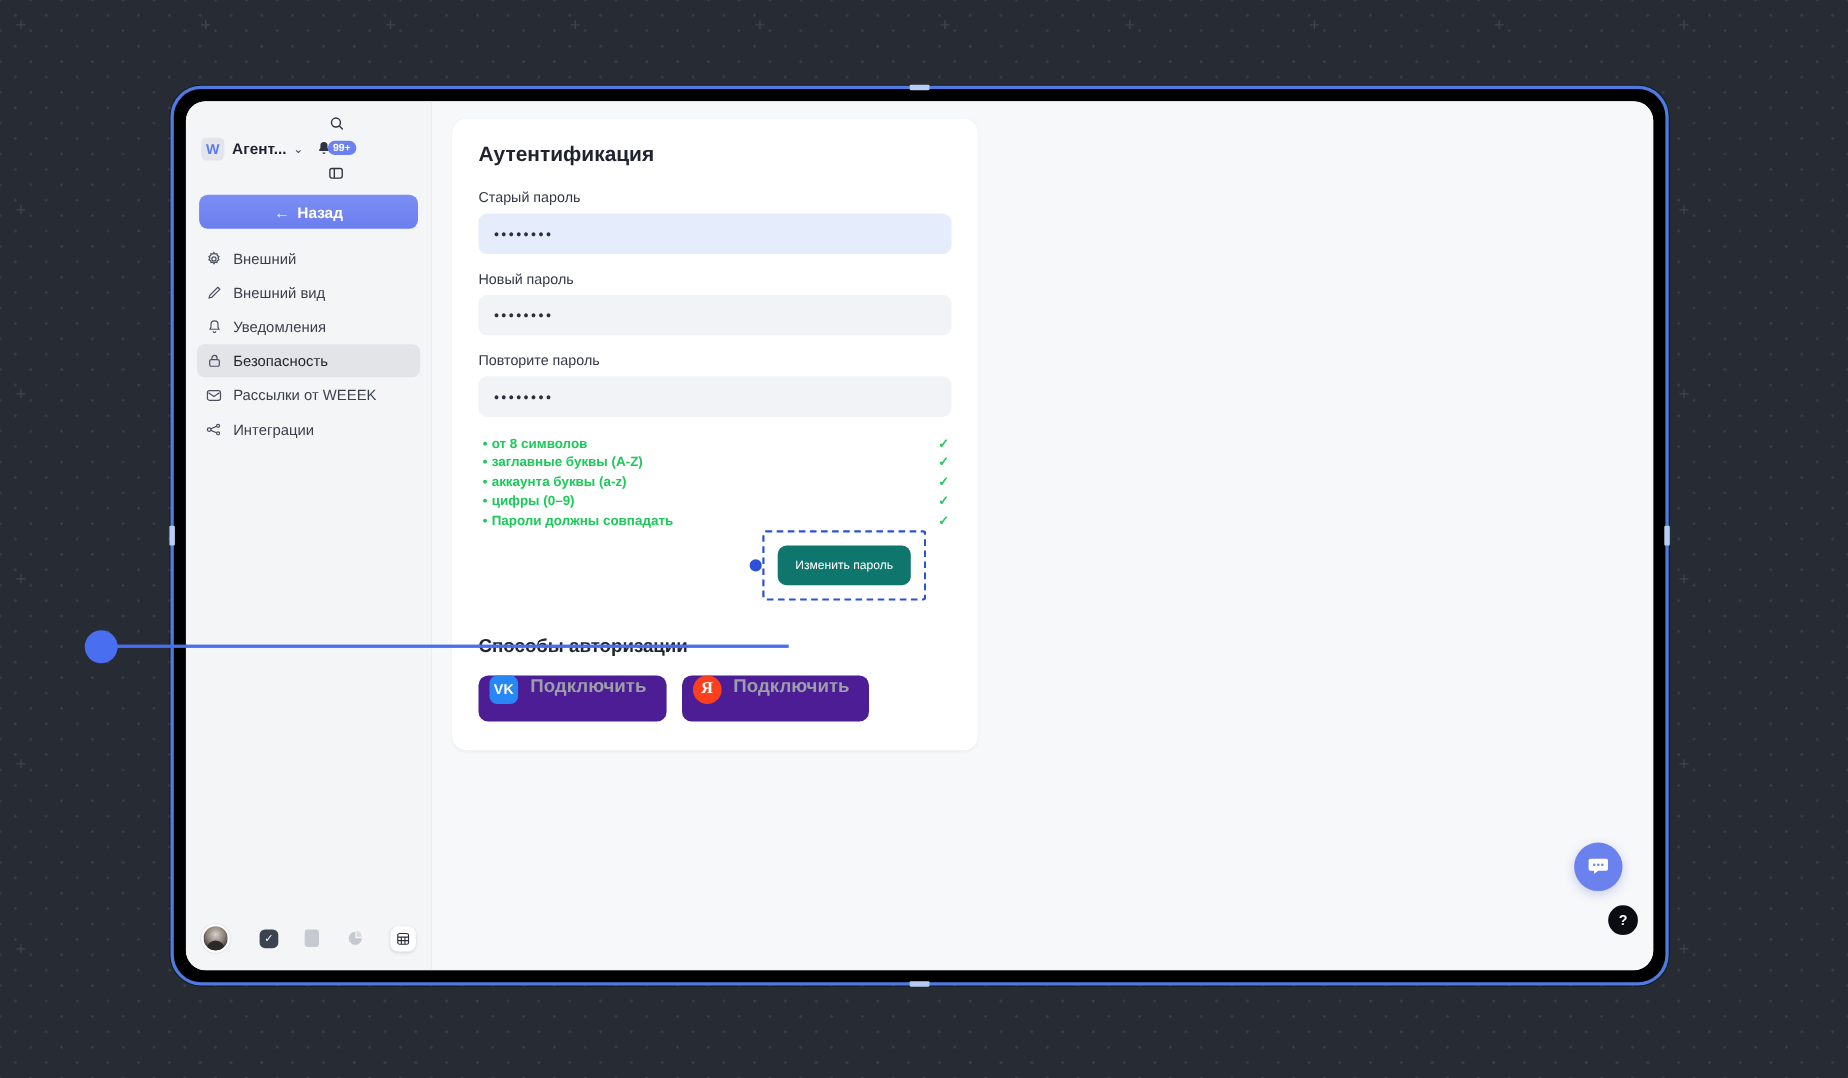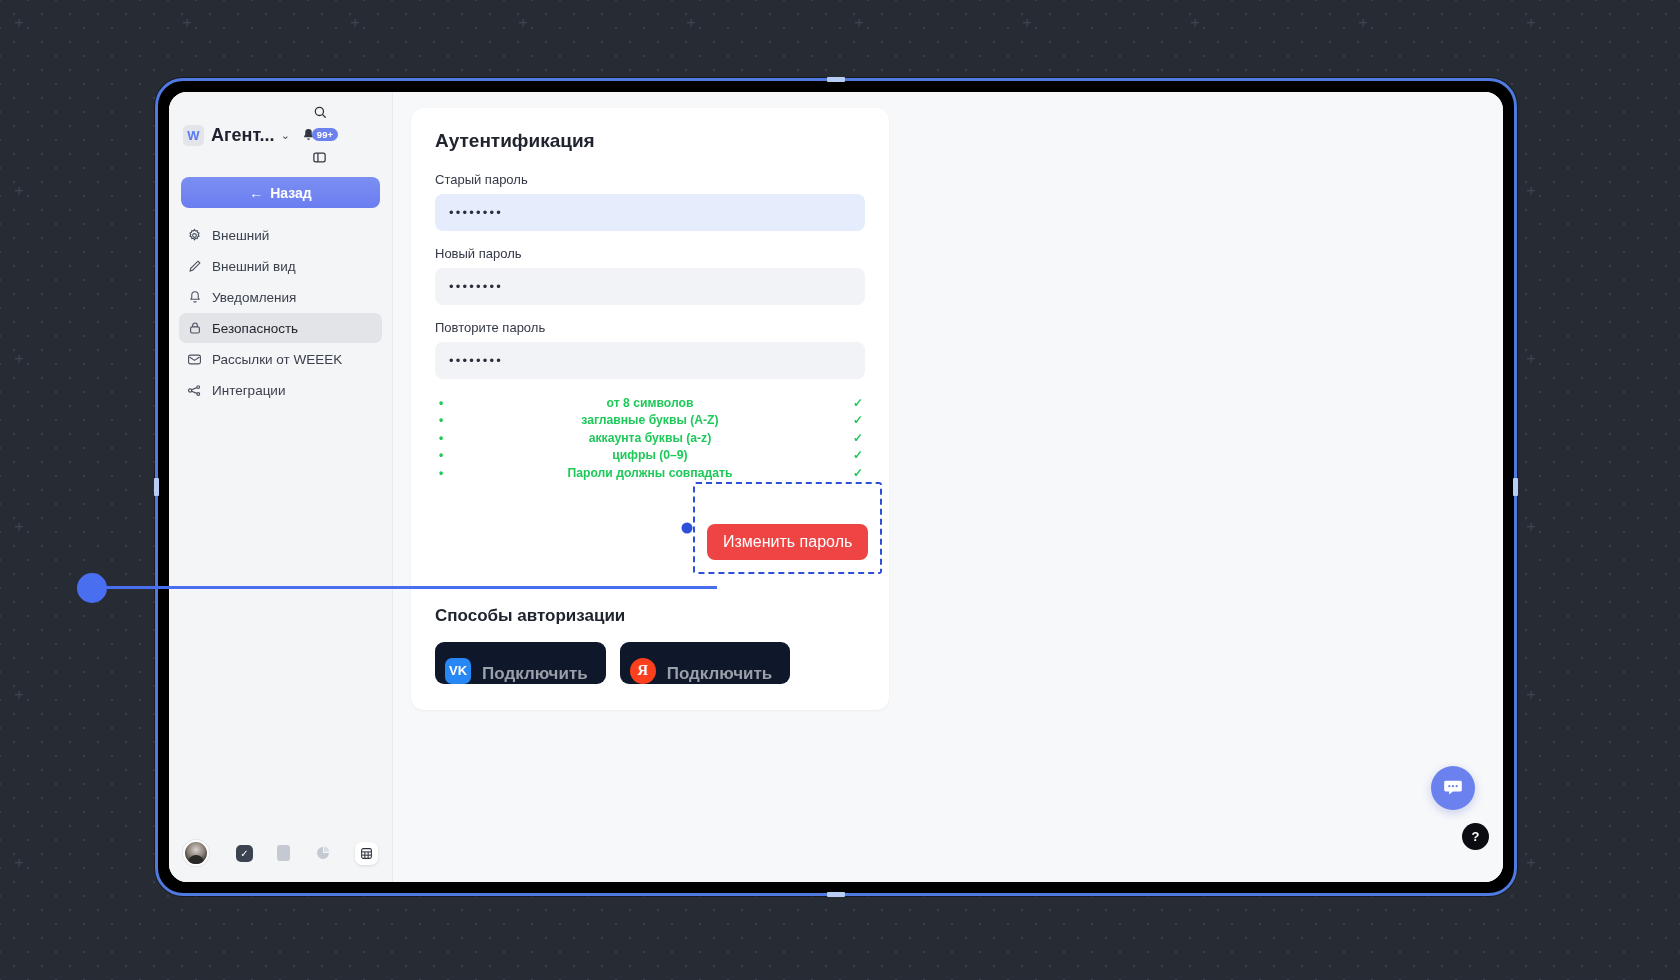--- a/index.html
+++ b/index.html
@@ -76,21 +76,21 @@
   .ws-logo {
     width: 21px; height: 21px;
     background: #e3e5ea;
     border-radius: 5px;
     display: flex; align-items: center; justify-content: center;
     color: #5b7cf0;
     font-size: 13px; font-weight: 700;
     flex: none;
   }
   .ws-name {
-    font-size: 18px; font-weight: 600; color: #1e2230;
+    font-size: 14px; font-weight: 600; color: #1e2230;
     max-width: 72px; overflow: hidden; white-space: nowrap;
   }
   .chev { color: #4a4f5c; font-size: 11px; margin-left: -1px; }
   .ws-icons { display: flex; align-items: center; gap: 9px; margin-left: 5px; flex-direction: column; }
   .icn { color: #30343f; display: flex; align-items: center; }
   .bell-wrap { position: relative; display: flex; align-items: center; }
   .badge {
     background: #6b82ee; color: #fff;
     font-size: 9.5px; font-weight: 700;
     border-radius: 9px;
@@ -191,59 +191,58 @@
 
   .rules { margin-top: 7px; margin-bottom: 14px; }
   .rule {
     display: flex; align-items: center;
     font-size: 12.2px;
     color: #1ec95a;
     height: 17.5px;
     font-weight: 600;
   }
   .rule-dot { width: 12px; text-align: center; font-size: 12px; }
-  .rule-text { flex: 1; text-align: center; }
+  .rule-text { flex: 1; }
   .rule-check { color: #1ec95a; font-size: 12px; font-weight: 700; padding-right: 2px;}
 
   .btn-row { display: flex; margin-top: 6px; }
   .btn-wrap { position: relative; margin-left: 272px; }
   .selection {
     position: absolute;
     left: -14px; top: -14px; right: -14px; bottom: -14px;
     border: 2px dashed #2d50d8;
     border-radius: 3px;
   }
   .sel-dot {
     position: absolute;
     left: -20px; top: 50%;
     transform: translate(-50%,-50%);
     width: 11px; height: 11px;
     background: #2d50d8;
     border-radius: 50%;
   }
   .btn-primary {
-    background: #ef4444;
+    background: #0f766e;
     color: #fff;
     border: none;
     border-radius: 8px;
     height: 36px;
     padding: 0 16px;
-    font-size: 16px;
+    font-size: 11px;
     font-family: "Liberation Sans", sans-serif;
     cursor: pointer;
     white-space: nowrap;
-    margin-top: 28px;
   }
   .auth-title { font-size: 17px; font-weight: 600; color: #20242f; margin: 46px 0 16px; }
   .oauth-row { display: flex; gap: 14px; }
   .oauth-btn {
-    background: #0f172a;
+    background: #4c1d95;
     border-radius: 9px;
     height: 42px;
-    display: flex; align-items: flex-end;
+    display: flex; align-items: flex-start;
     gap: 11px;
     padding: 0 18px 0 10px;
     cursor: pointer;
   }
   .oauth-ico { width: 26px; height: 26px; border-radius: 7px; display:flex; align-items:center; justify-content:center; color:#fff; font-weight:700; font-size:13px; flex:none;}
   .vk { background: #2787f5; }
   .ya { background: #fc3f1d; border-radius: 50%; font-family: "Liberation Serif", serif; font-size: 15px;}
   .oauth-label { font-size: 17px; color: #9a9fa9; font-weight: bold; }
 
   .card2 {

